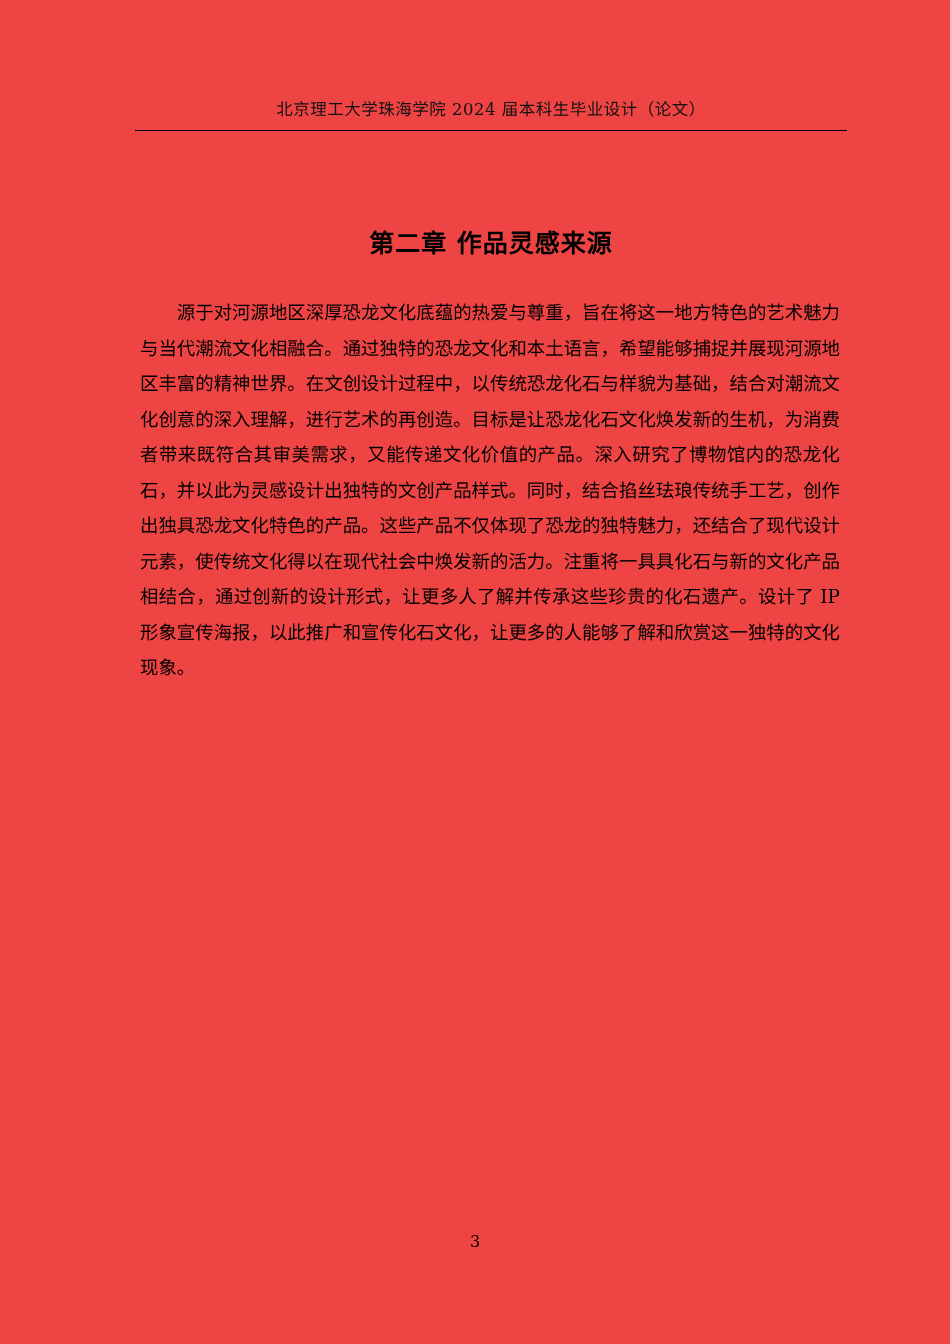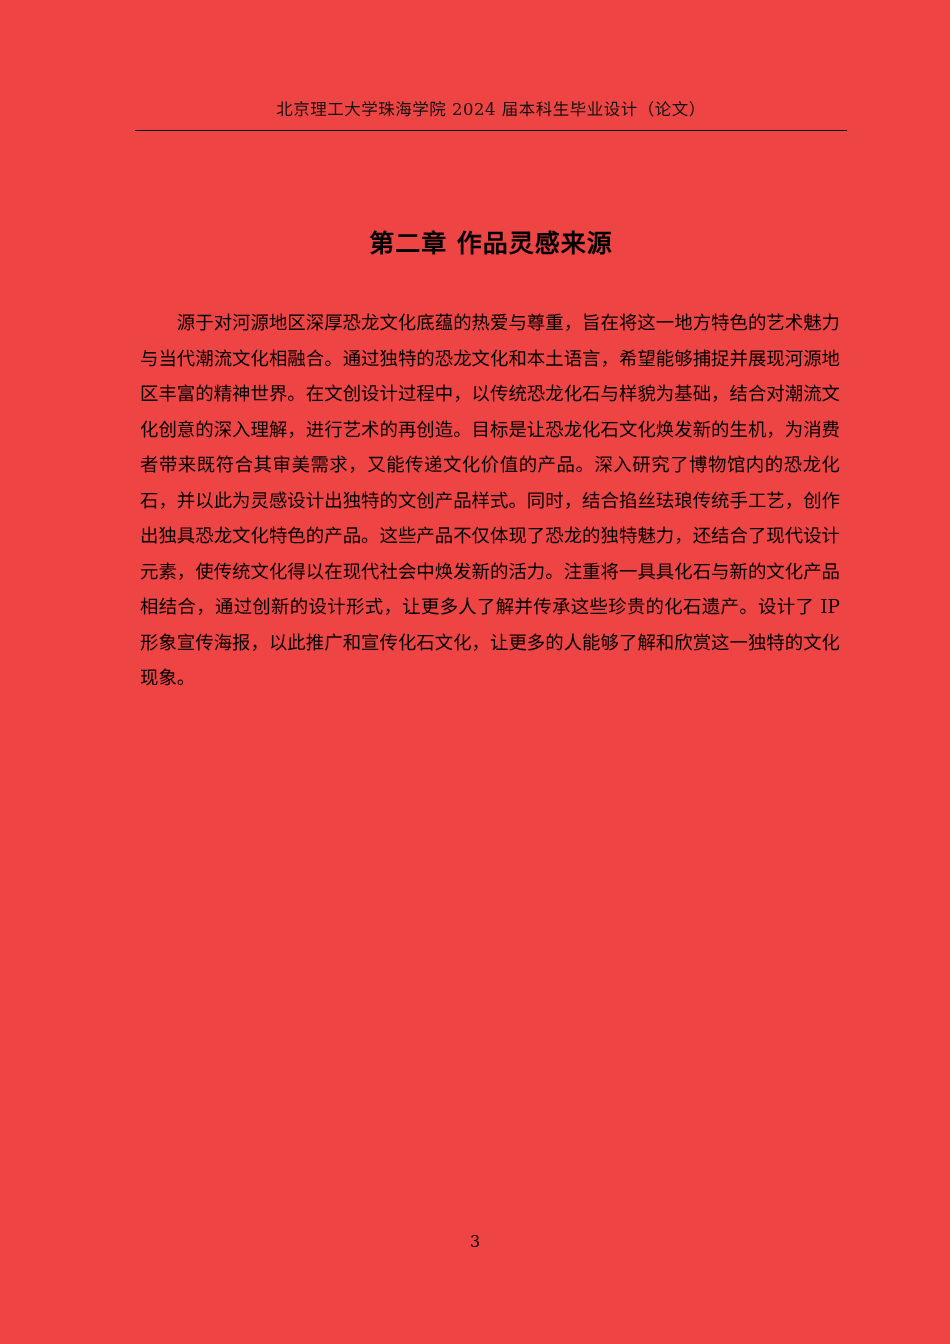--- a/index.html
+++ b/index.html
@@ -57,21 +57,21 @@
     font-family: "DejaVu Sans", "Liberation Sans", sans-serif;
     font-weight: bold;
     font-size: 25px;
     letter-spacing: 1px;
     color: #000;
   }
   
   .body-block {
     position: absolute;
     left: 140px;
-    top: 305px;
+    top: 295px;
     width: 700px;
   }
   .body-para {
     font-family: "DejaVu Serif", "Liberation Serif", serif;
     font-size: 18.4px;
     line-height: 35.5px;
     color: #000;
     text-align: justify;
     text-justify: inter-ideograph;
     text-indent: 2em;

